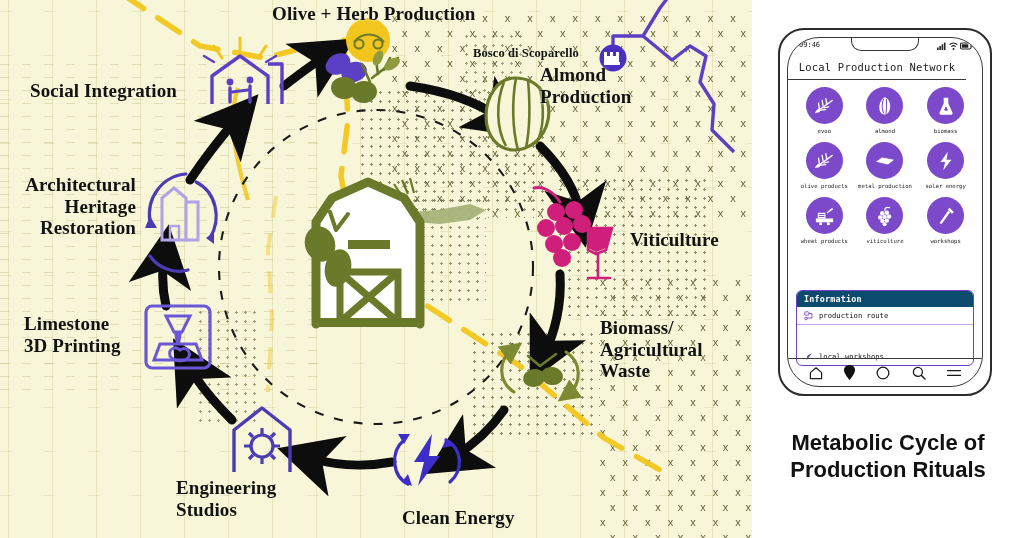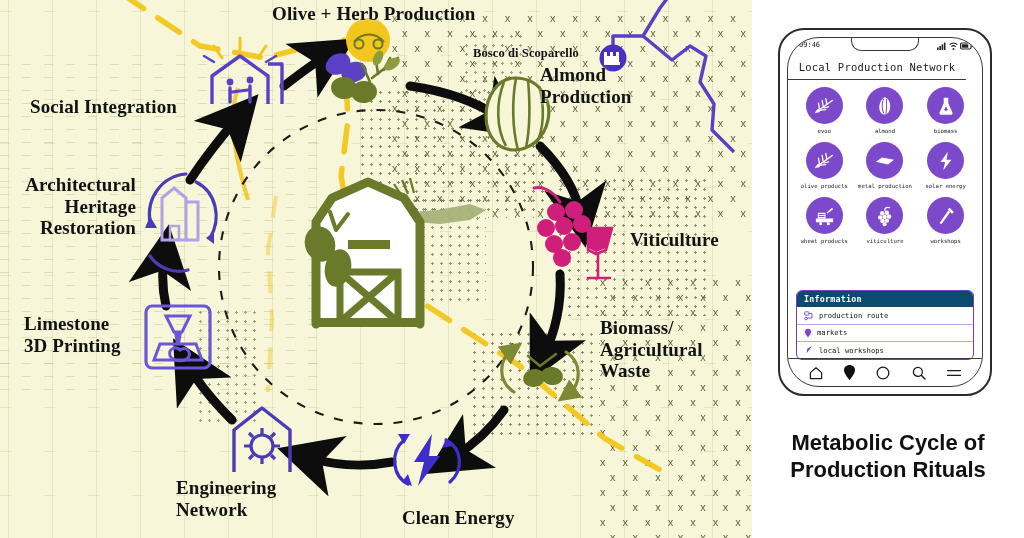--- a/index.html
+++ b/index.html
@@ -97,21 +97,21 @@
   }
   .ph-info-h{
     background:#0c4a6e;color:#fff;font-family:"DejaVu Sans Mono",monospace;
     font-size:8.4px;font-weight:700;padding:3.2px 7px;letter-spacing:.2px;
   }
   .ph-info-row{
     display:flex;align-items:center;gap:5px;padding:3.2px 7px;
     border-bottom:1px solid #b9a5e0;
     font-family:"DejaVu Sans Mono",monospace;font-size:7.2px;color:#161616;
   }
-  .ph-info-row:last-child{border-bottom:none;}
+  .ph-info-row:last-child{border-bottom:none;margin-top:24px;}
   .ph-nav{
     position:absolute;left:0;right:0;bottom:0;height:28px;
     border-top:1.5px solid #3a3a3a;
     display:flex;align-items:center;justify-content:space-around;padding:0 10px;box-sizing:border-box;
   }
 </style>
 </head>
 <body>
 
 <div id="stage">
@@ -358,36 +358,36 @@
         </g>
         <path d="M150,216 L145,228 L157,228 Z" fill="#4b3bb5"></path>
         <path d="M206,238 L214,232 L214,244 Z" fill="#4b3bb5"></path>
         <path d="M162,198 L162,240 L186,240 L186,198 L174,188 Z" fill="none" stroke="#b0a2e6" stroke-width="3"></path>
         <path d="M186,202 L198,202 L198,240 L186,240" fill="none" stroke="#b0a2e6" stroke-width="3"></path>
         <rect x="170" y="226" width="9" height="14" fill="none" stroke="#b0a2e6" stroke-width="2.4"></rect>
       </g>
 
     </svg>
 
-    <div class="lbl" style="left:30px;top:96px;width:180px;">Social Integration</div>
+    <div class="lbl" style="left:30px;top:80px;width:180px;">Social Integration</div>
 
     <div class="lbl r" style="left:0px;top:174px;width:136px;">
       <span>Architectural</span><br>
       <span>Heritage</span><br>
       <span>Restoration</span>
     </div>
 
     <div class="lbl" style="left:24px;top:313px;width:130px;">
       <span>Limestone</span><br>
       <span>3D Printing</span>
     </div>
 
     <div class="lbl" style="left:152px;top:477px;width:150px;margin-left:24px;">
       <span>Engineering</span><br>
-      <span>Network</span>
+      <span>Studios</span>
     </div>
 
     <div class="lbl" style="left:402px;top:507px;width:160px;">Clean Energy</div>
 
     <div class="lbl" style="left:600px;top:317px;width:150px;">
       <span>Biomass/</span><br>
       <span>Agricultural</span><br>
       <span>Waste</span>
     </div>
 
@@ -564,26 +564,20 @@
 
             <div class="ph-info-row">
               <svg width="10" height="10" viewBox="0 0 12 12">
                 <rect x="0.8" y="1" width="5" height="4" rx="0.8" fill="none" stroke="#7b49c9" stroke-width="1.1"></rect>
                 <path d="M5.8,3 L9.5,3 L9.5,8.5 L3,8.5" fill="none" stroke="#7b49c9" stroke-width="1.1"></path>
                 <circle cx="2.4" cy="9" r="1.6" fill="none" stroke="#7b49c9" stroke-width="1.1"></circle>
               </svg>
               <span>production route</span>
             </div>
 
-            <div class="ph-info-row">
-              <svg width="8" height="10" viewBox="0 0 10 12">
-                <path d="M5,0.6 C7.5,0.6 9,2.4 9,4.4 C9,7 5,11.4 5,11.4 C5,11.4 1,7 1,4.4 C1,2.4 2.5,0.6 5,0.6 Z" fill="#7b49c9"></path>
-              </svg>
-              <span>markets</span>
-            </div>
 
             <div class="ph-info-row">
               <svg width="10" height="10" viewBox="0 0 12 12">
                 <path d="M9.5,1.5 L3,10 L4.2,4.2 Z" fill="#5b3fc4"></path>
               </svg>
               <span>local workshops</span>
             </div>
           </div>
 
           <div class="ph-nav">

